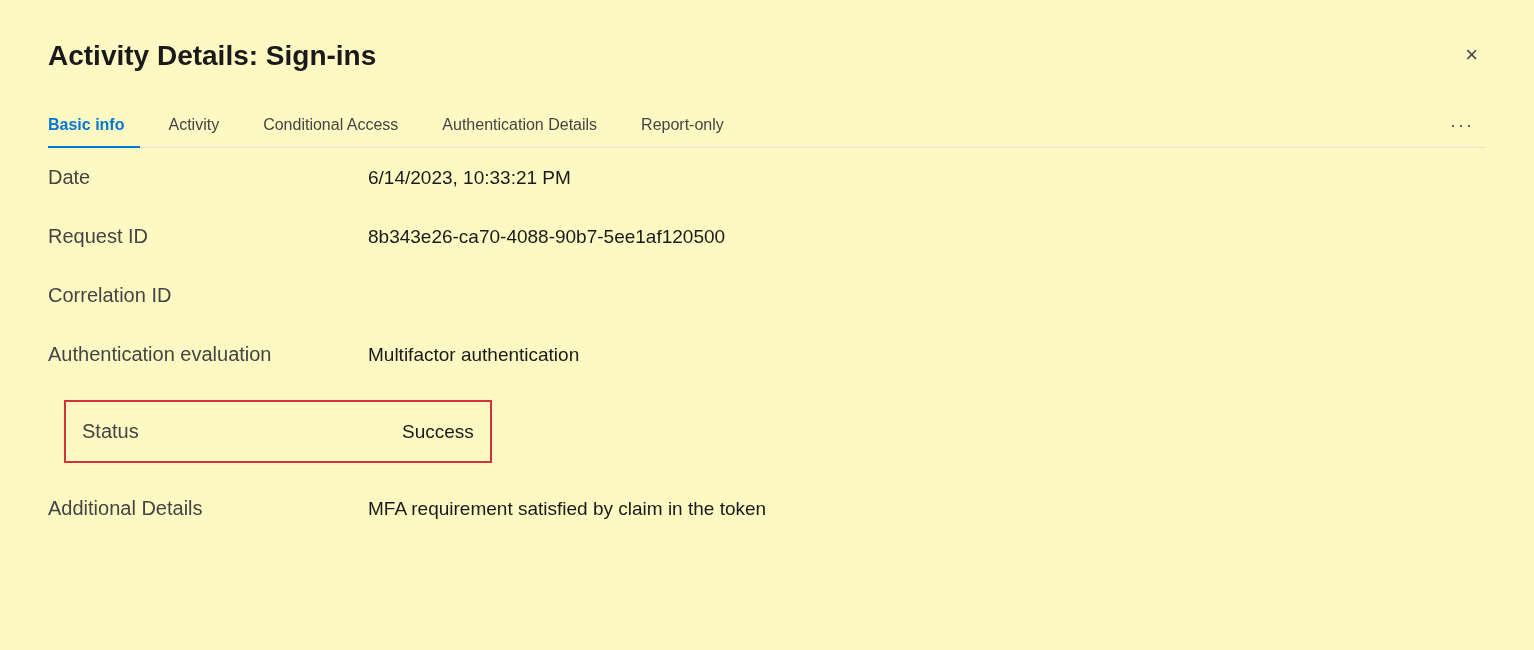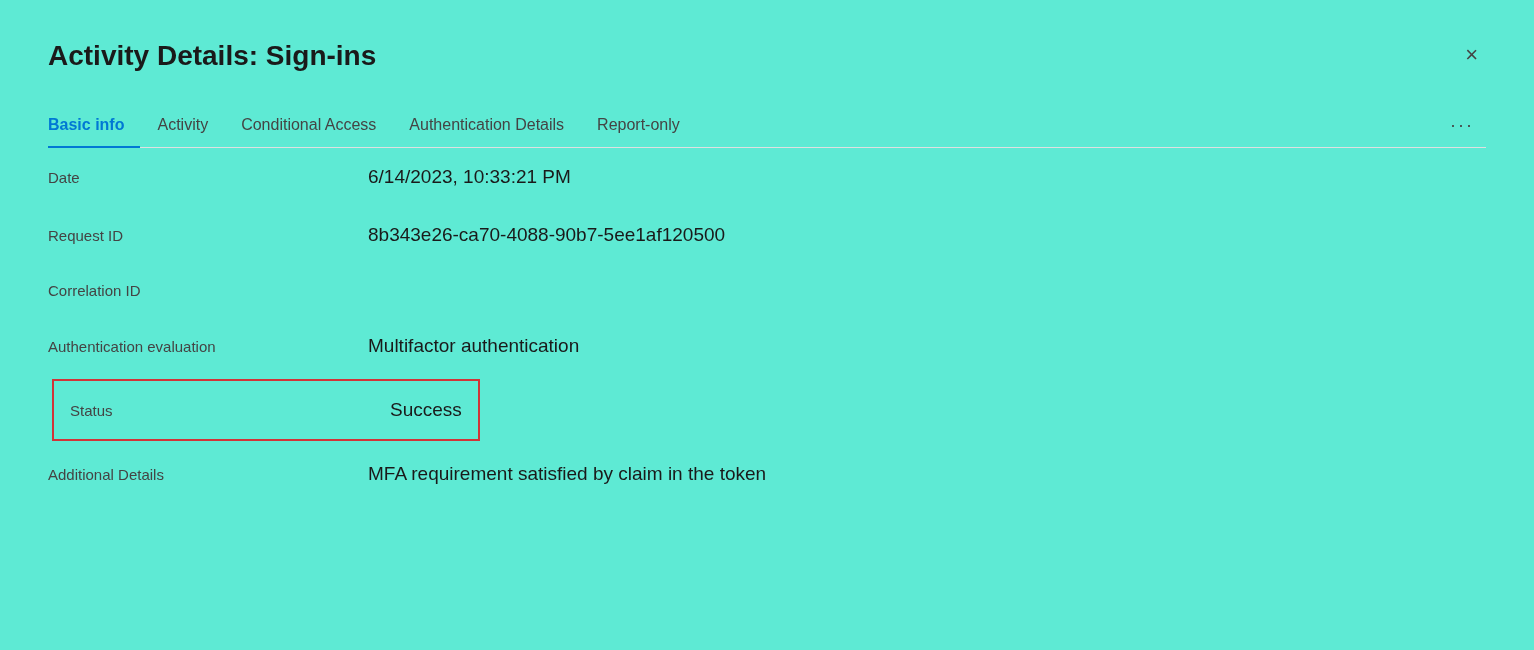--- a/index.html
+++ b/index.html
@@ -4,21 +4,21 @@
   <style>
     * { box-sizing: border-box; margin: 0; padding: 0; }
     body {
       font-family: 'Segoe UI', -apple-system, BlinkMacSystemFont, sans-serif;
       background: #fff;
       color: #1a1a1a;
       width: 1534px;
       min-height: 650px;
     }
     .dialog {
-      background: #5eead4;
+      background: #fef9c3;
       width: 100%;
       min-height: 650px;
       padding: 40px 48px 40px 48px;
       position: relative;
     }
     .dialog-header {
       display: flex;
       justify-content: space-between;
       align-items: flex-start;
       margin-bottom: 32px;
@@ -37,21 +37,21 @@
       padding: 4px 8px;
       line-height: 1;
     }
 
     
     .tabs {
       display: flex;
       align-items: center;
       border-bottom: 1px solid #e0e0e0;
       margin-bottom: 0;
-      gap: 1px;
+      gap: 12px;
     }
     .tab {
       padding: 12px 16px;
       font-size: 16px;
       color: #444;
       cursor: pointer;
       white-space: nowrap;
       border-bottom: 2px solid transparent;
       margin-bottom: -1px;
       text-decoration: none;
@@ -83,36 +83,36 @@
     .content {
       margin-top: 0;
     }
     .field-row {
       display: flex;
       align-items: baseline;
       padding: 18px 0;
       border-bottom: none;
     }
     .field-label {
-      font-size: 15px;
+      font-size: 20px;
       color: #444;
       width: 320px;
       flex-shrink: 0;
     }
     .field-value {
       font-size: 19px;
       color: #1a1a1a;
     }
 
     
     .highlight-box {
       border: 2px solid #d13438;
       display: inline-block;
       padding: 0;
-      margin: 4px;
+      margin: 16px;
     }
     .highlight-box .field-row {
       padding: 18px 16px;
     }
     .highlight-box .field-row:first-child {
       border-bottom: none;
     }
   </style>
 </head>
 <body>

